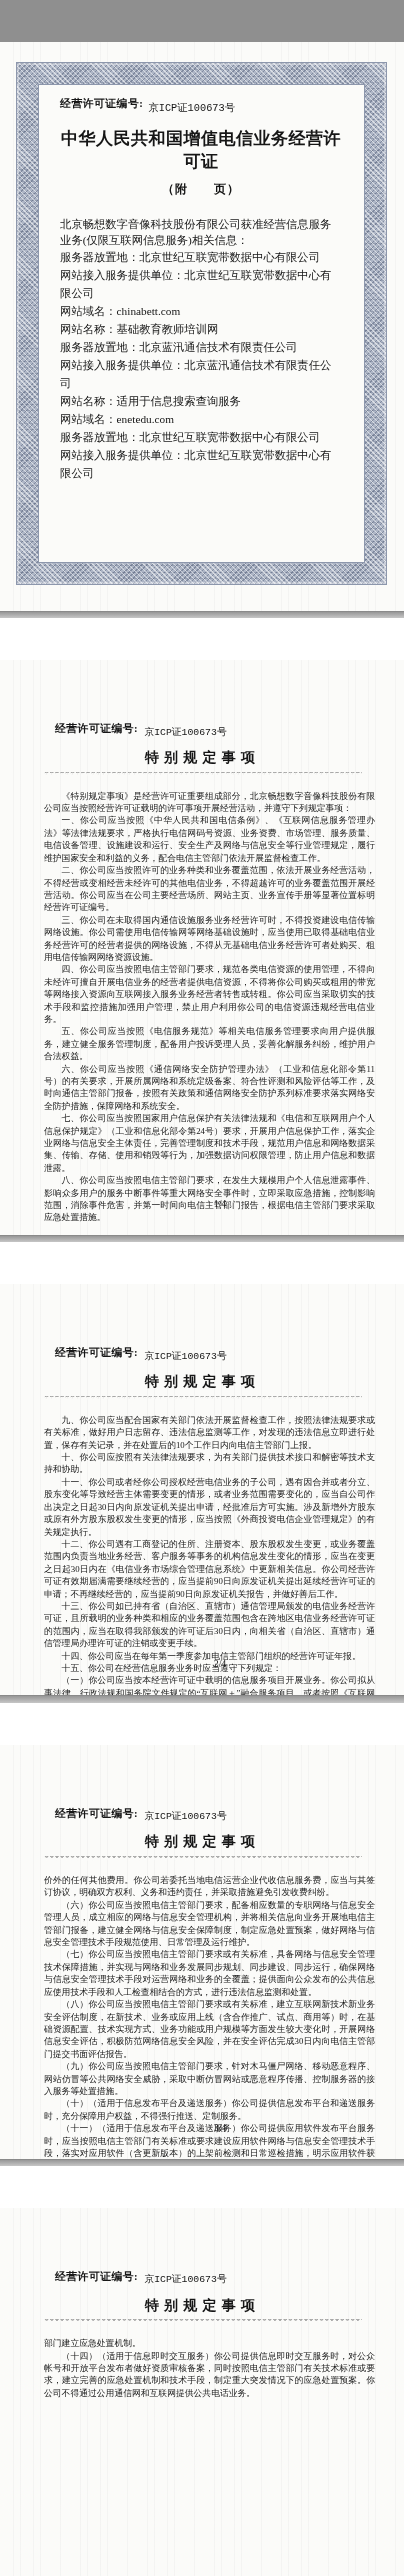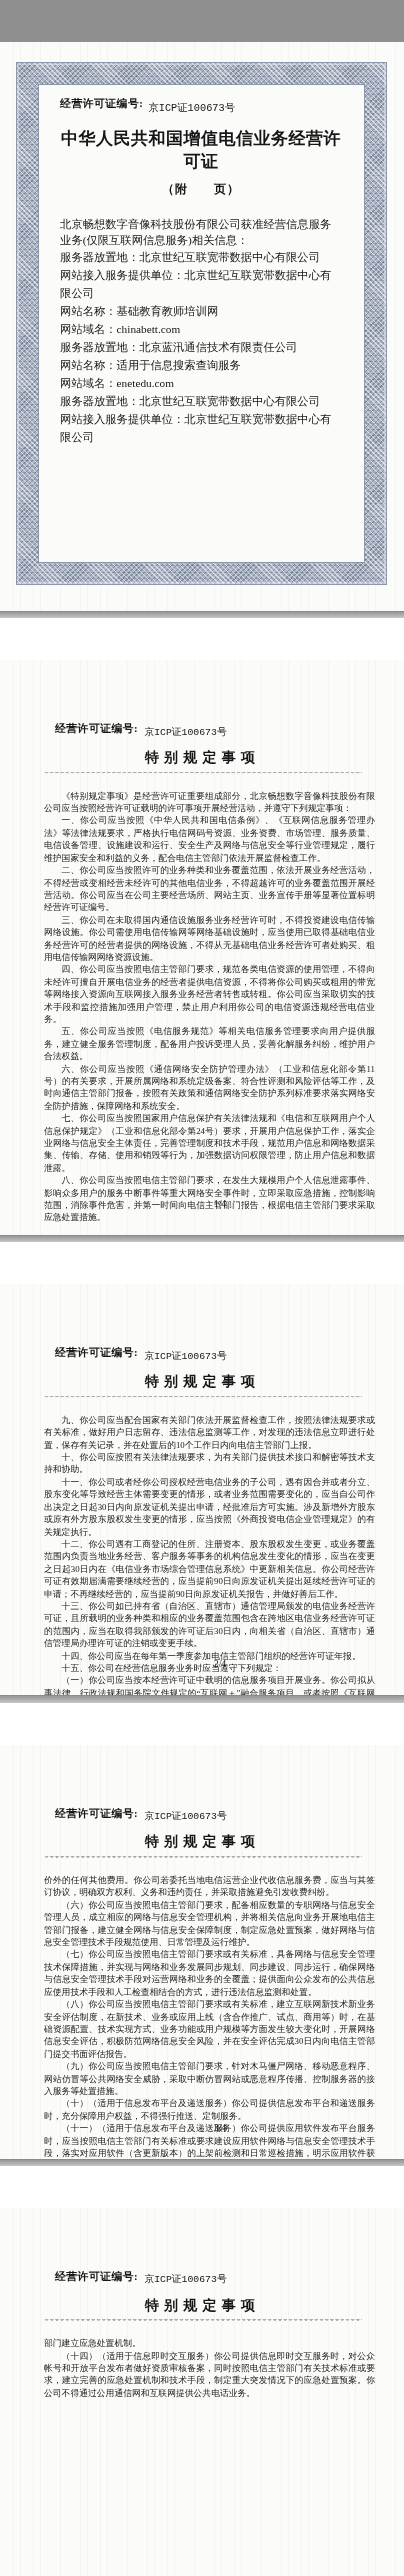--- a/index.html
+++ b/index.html
@@ -59,23 +59,24 @@
       <div class="cert-inner">
         <div class="cert-no-row">
           <span class="cert-no-label">经营许可证编号:</span>
           <span class="cert-no-value">京ICP证100673号</span>
         </div>
         <h1 class="cert-title">中华人民共和国增值电信业务经营许可证</h1>
         <div class="cert-sub">（附　　页）</div>
         <p class="cert-intro">北京畅想数字音像科技股份有限公司获准经营信息服务业务(仅限互联网信息服务)相关信息：</p>
         <p class="cert-line">服务器放置地：北京世纪互联宽带数据中心有限公司</p>
         <p class="cert-line">网站接入服务提供单位：北京世纪互联宽带数据中心有限公司</p>
+        <p class="cert-line">网站域名：chinabett.com</p>
         <p class="cert-line">网站名称：基础教育教师培训网</p>
-        <p class="cert-line">网站域名：chinabett.com</p>
         <p class="cert-line">服务器放置地：北京蓝汛通信技术有限责任公司</p>
+        <p class="cert-line">网站接入服务提供单位：北京蓝汛通信技术有限责任公司</p>
         <p class="cert-line">网站名称：适用于信息搜索查询服务</p>
         <p class="cert-line">网站域名：enetedu.com</p>
         <p class="cert-line">服务器放置地：北京世纪互联宽带数据中心有限公司</p>
         <p class="cert-line">网站接入服务提供单位：北京世纪互联宽带数据中心有限公司</p>
       </div>
     </div>
   </section>
 
   <div class="page-gap"></div>
 

